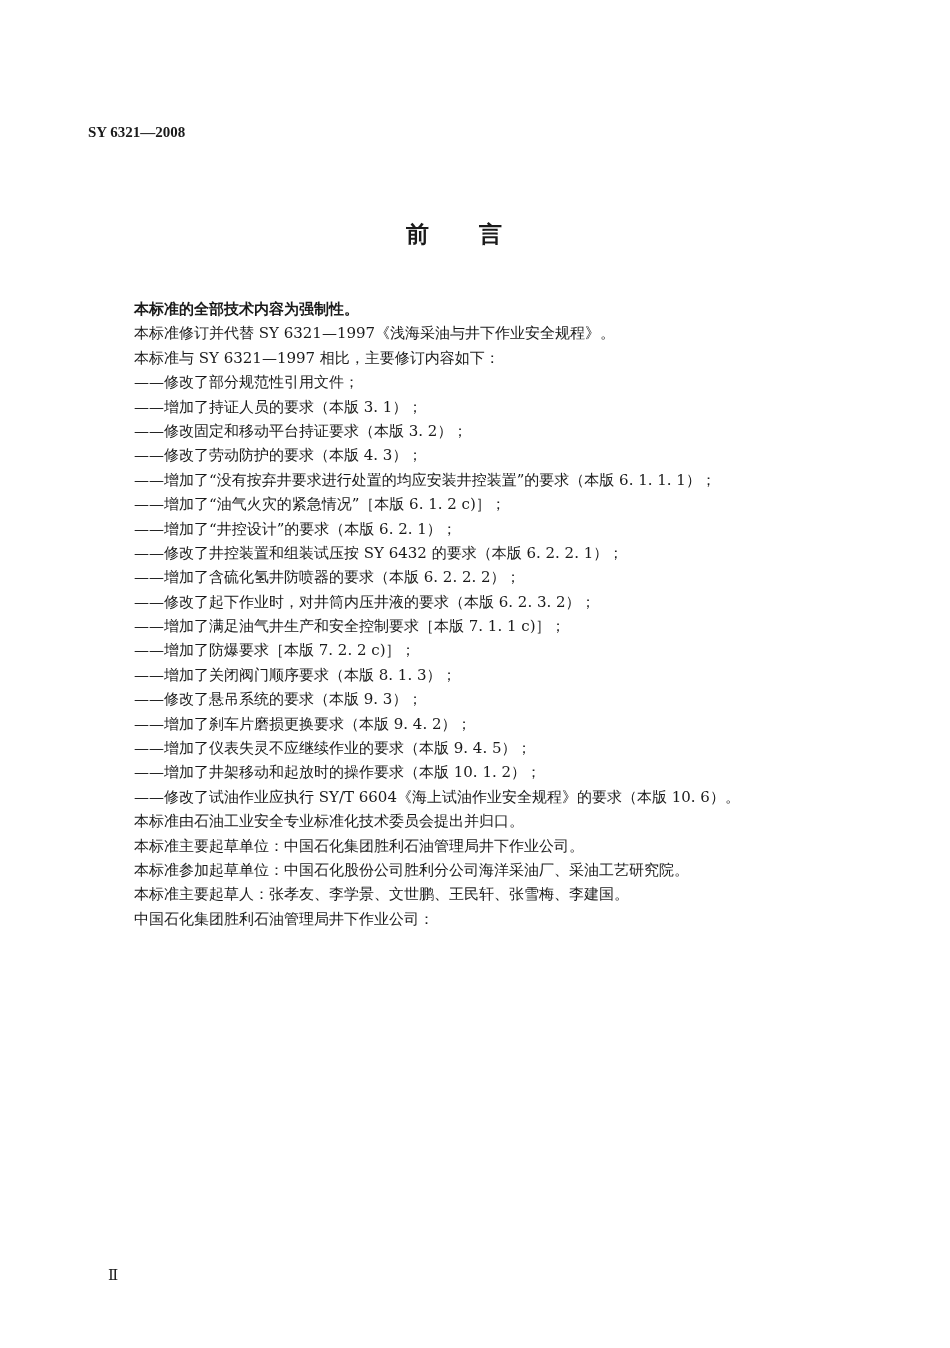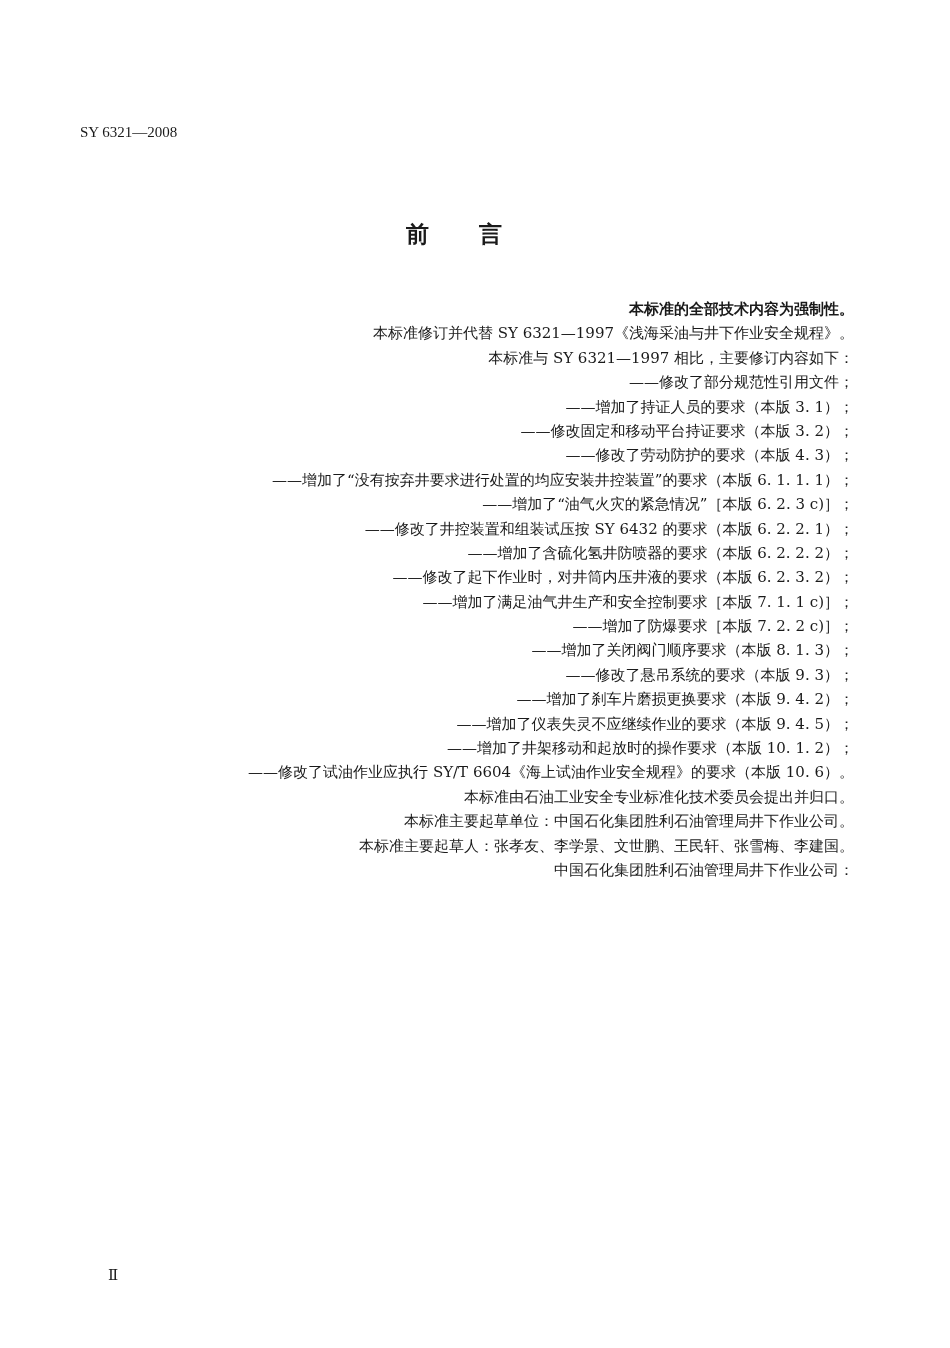--- a/index.html
+++ b/index.html
@@ -1,34 +1,34 @@
 <!DOCTYPE html>
 <html><head>
   <meta charset="utf-8">
   <style>
     html, body { margin: 0; padding: 0; background: #ffffff; }
     body { width: 950px; height: 1348px; position: relative; overflow: hidden; color: #1a1a1a; }
     .header-code {
-      position: absolute; left: 80px; top: 124px;
+      position: absolute; left: 88px; top: 124px;
       font-family: "Liberation Serif", "DejaVu Serif", serif;
-      font-weight: normal; font-size: 15px; letter-spacing: 0px;
+      font-weight: bold; font-size: 15px; letter-spacing: 0px;
     }
     .title {
       position: absolute; left: 0; width: 950px; top: 219px;
       text-align: center;
       font-family: "DejaVu Sans", "Liberation Sans", sans-serif;
       font-weight: bold; font-size: 23px; letter-spacing: 50px;
       padding-left: 4px;
     }
     .body {
       position: absolute; left: 134px; top: 297px; width: 720px;
       font-family: "DejaVu Serif", "Liberation Serif", serif;
       font-size: 15px; line-height: 24.4px;
     }
-    .line { white-space: nowrap; height: 24.4px; text-align: right; }
+    .line { white-space: nowrap; height: 24.4px; }
     .line.bold { font-family: "DejaVu Sans", "Liberation Sans", sans-serif; font-weight: bold; }
     .page-num {
       position: absolute; left: 108px; top: 1266px;
       font-family: "Liberation Serif", "DejaVu Serif", serif; font-size: 15px;
     }
   </style>
 </head>
 <body>
 
 <div class="header-code">SY 6321—2008</div>
@@ -37,31 +37,33 @@
 
 <div class="body">
   <div class="line bold">本标准的全部技术内容为强制性。</div>
   <div class="line">本标准修订并代替 SY 6321—1997《浅海采油与井下作业安全规程》。</div>
   <div class="line">本标准与 SY 6321—1997 相比，主要修订内容如下：</div>
   <div class="line">——修改了部分规范性引用文件；</div>
   <div class="line">——增加了持证人员的要求（本版 3. 1）；</div>
   <div class="line">——修改固定和移动平台持证要求（本版 3. 2）；</div>
   <div class="line">——修改了劳动防护的要求（本版 4. 3）；</div>
   <div class="line">——增加了“没有按弃井要求进行处置的均应安装井控装置”的要求（本版 6. 1. 1. 1）；</div>
-  <div class="line">——增加了“油气火灾的紧急情况”［本版 6. 2. 3 c)］；</div>
+  <div class="line">——增加了“油气火灾的紧急情况”［本版 6. 1. 2 c)］；</div>
+  <div class="line">——增加了“井控设计”的要求（本版 6. 2. 1）；</div>
   <div class="line">——修改了井控装置和组装试压按 SY 6432 的要求（本版 6. 2. 2. 1）；</div>
   <div class="line">——增加了含硫化氢井防喷器的要求（本版 6. 2. 2. 2）；</div>
   <div class="line">——修改了起下作业时，对井筒内压井液的要求（本版 6. 2. 3. 2）；</div>
   <div class="line">——增加了满足油气井生产和安全控制要求［本版 7. 1. 1 c)］；</div>
   <div class="line">——增加了防爆要求［本版 7. 2. 2 c)］；</div>
   <div class="line">——增加了关闭阀门顺序要求（本版 8. 1. 3）；</div>
   <div class="line">——修改了悬吊系统的要求（本版 9. 3）；</div>
   <div class="line">——增加了刹车片磨损更换要求（本版 9. 4. 2）；</div>
   <div class="line">——增加了仪表失灵不应继续作业的要求（本版 9. 4. 5）；</div>
   <div class="line">——增加了井架移动和起放时的操作要求（本版 10. 1. 2）；</div>
   <div class="line">——修改了试油作业应执行 SY/T 6604《海上试油作业安全规程》的要求（本版 10. 6）。</div>
   <div class="line">本标准由石油工业安全专业标准化技术委员会提出并归口。</div>
   <div class="line">本标准主要起草单位：中国石化集团胜利石油管理局井下作业公司。</div>
+  <div class="line">本标准参加起草单位：中国石化股份公司胜利分公司海洋采油厂、采油工艺研究院。</div>
   <div class="line">本标准主要起草人：张孝友、李学景、文世鹏、王民轩、张雪梅、李建国。</div>
   <div class="line">中国石化集团胜利石油管理局井下作业公司：</div>
 </div>
 
 <div class="page-num">Ⅱ</div>
 
 </body></html>

